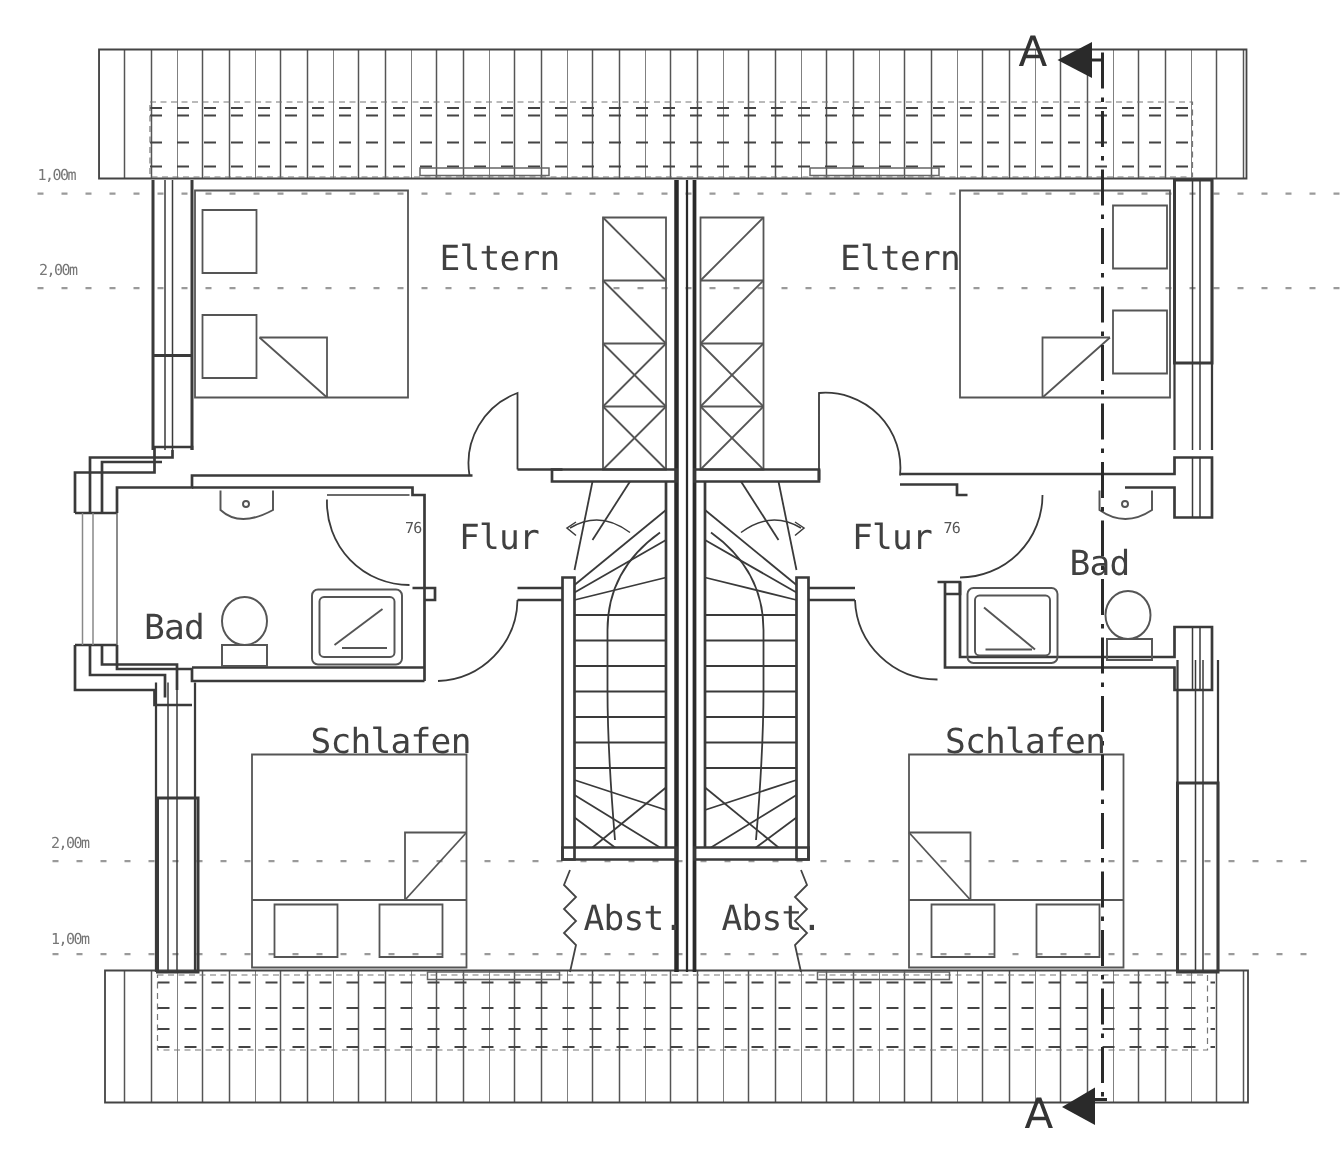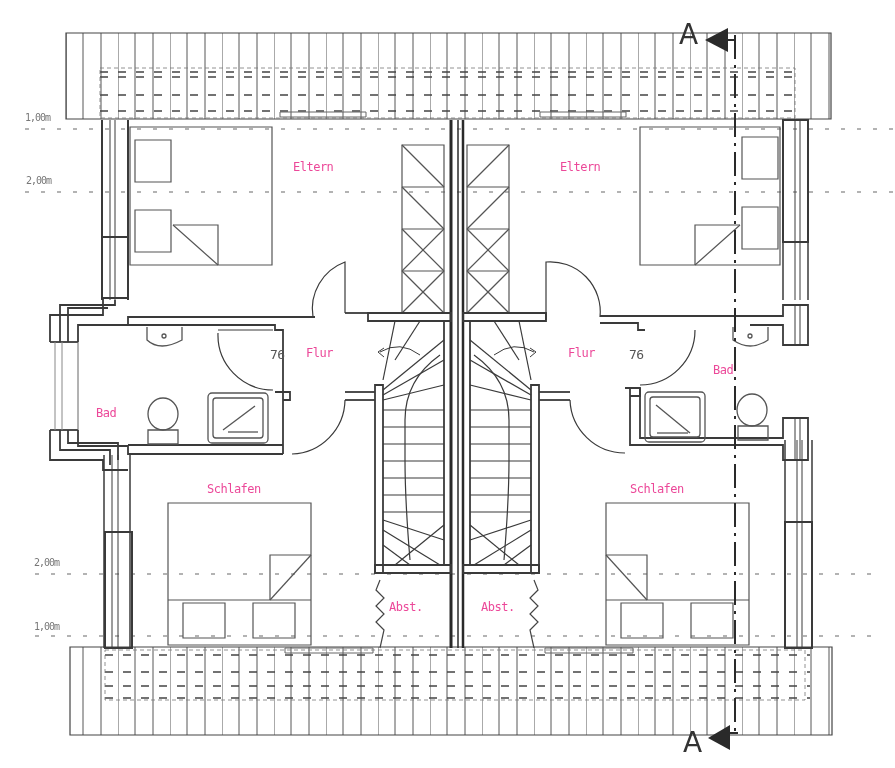--- a/index.html
+++ b/index.html
@@ -1,19 +1,19 @@
 <!DOCTYPE html>
 <html><head>
 <meta charset="utf-8">
 <style>
   html, body { margin: 0; padding: 0; background: #ffffff; }
   body { width: 895px; height: 768px; overflow: hidden; position: relative; }
   #plan { position: absolute; left: 0; top: 0; width: 895px; height: 768px; }
-  .lbl { position: absolute; font-family: "DejaVu Sans Mono", monospace; color: #ec4899; font-size: 12px; letter-spacing: -0.5px; white-space: nowrap; }
-  .lbl.small { font-size: 13px; color: #555; }
+  .lbl { position: absolute; font-family: "DejaVu Sans Mono", monospace; color: #404040; font-size: 23px; letter-spacing: -0.5px; white-space: nowrap; }
+  .lbl.small { font-size: 10px; color: #555; }
   .lbl.dim { font-size: 10px; color: #777; letter-spacing: -1px; }
   .lbl.sec { font-family: "DejaVu Sans", sans-serif; font-size: 28px; color: #333; font-weight: normal; }
   svg line, svg rect, svg path, svg polyline { vector-effect: non-scaling-stroke; }
 </style>
 </head>
 <body>
 
 <svg id="plan" viewBox="0 0 895 768" xmlns="http://www.w3.org/2000/svg">
   <defs>
     <pattern id="roofTiles" x="66" y="0" width="52" height="10" patternUnits="userSpaceOnUse">

